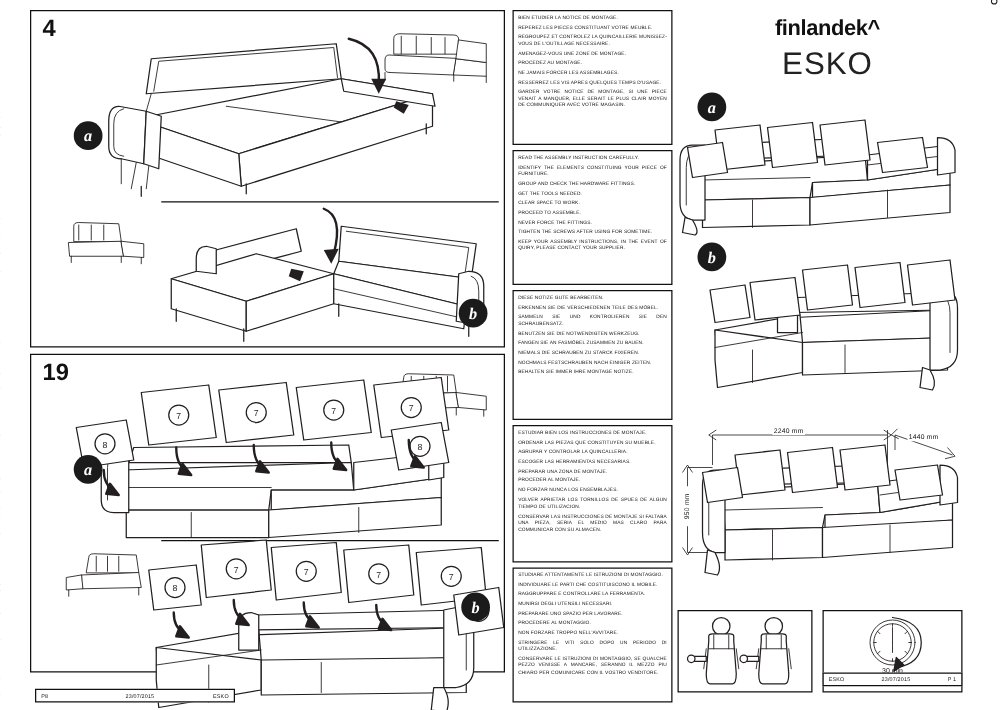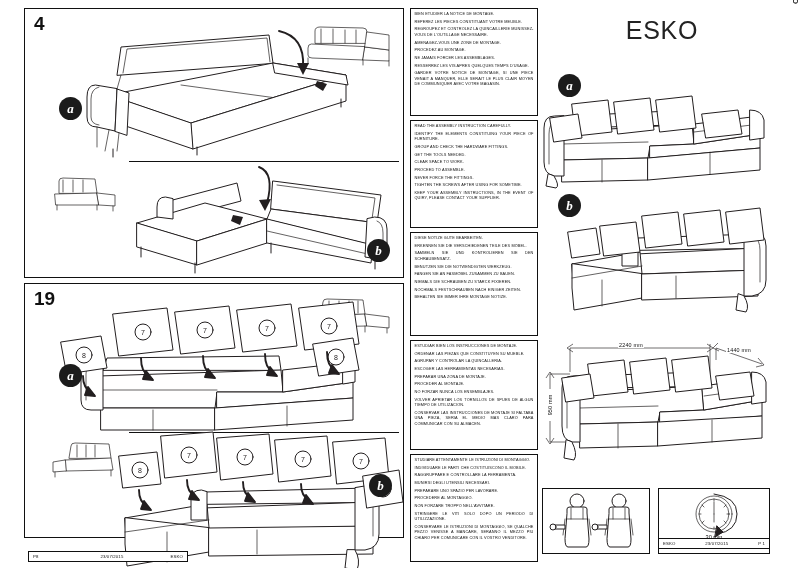--- a/index.html
+++ b/index.html
@@ -456,20 +456,21 @@
       <p>PROCEDERE AL MONTAGGIO.</p>
       <p>NON FORZARE TROPPO NELL'AVVITARE.</p>
       <p>STRINGERE LE VITI SOLO DOPO UN PERIODO DI UTILIZZAZIONE.</p>
       <p>CONSERVARE LE ISTRUZIONI DI MONTAGGIO, SE QUALCHE PEZZO VENISSE A MANCARE, SERANNO IL MEZZO PIU CHIARO PER COMUNICARE CON IL VOSTRO VENDITORE.</p>
     </div>
   </div>
 
   <div class="col-right">
 
     <div class="brand-wrap">
+      <div class="brand">finlandek^</div>
       <div class="model">ESKO</div>
     </div>
 
     <div class="illo-a">
       <div class="badge" style="left:18px; top:2px">a</div>
       <svg style="position:absolute;left:2px;top:4px" width="240" height="112" viewBox="0 0 240 112">
         <g class="ln">
           <path class="fillw" d="M22 52 L26 40 L148 34 L150 48 Z"></path>
           <path class="fillw" d="M18 56 L150 48 L152 68 L108 70 L106 82 L20 84 Z"></path>
           <path class="fillw" d="M108 70 L152 68 L218 58 L218 72 L108 82 Z"></path>

